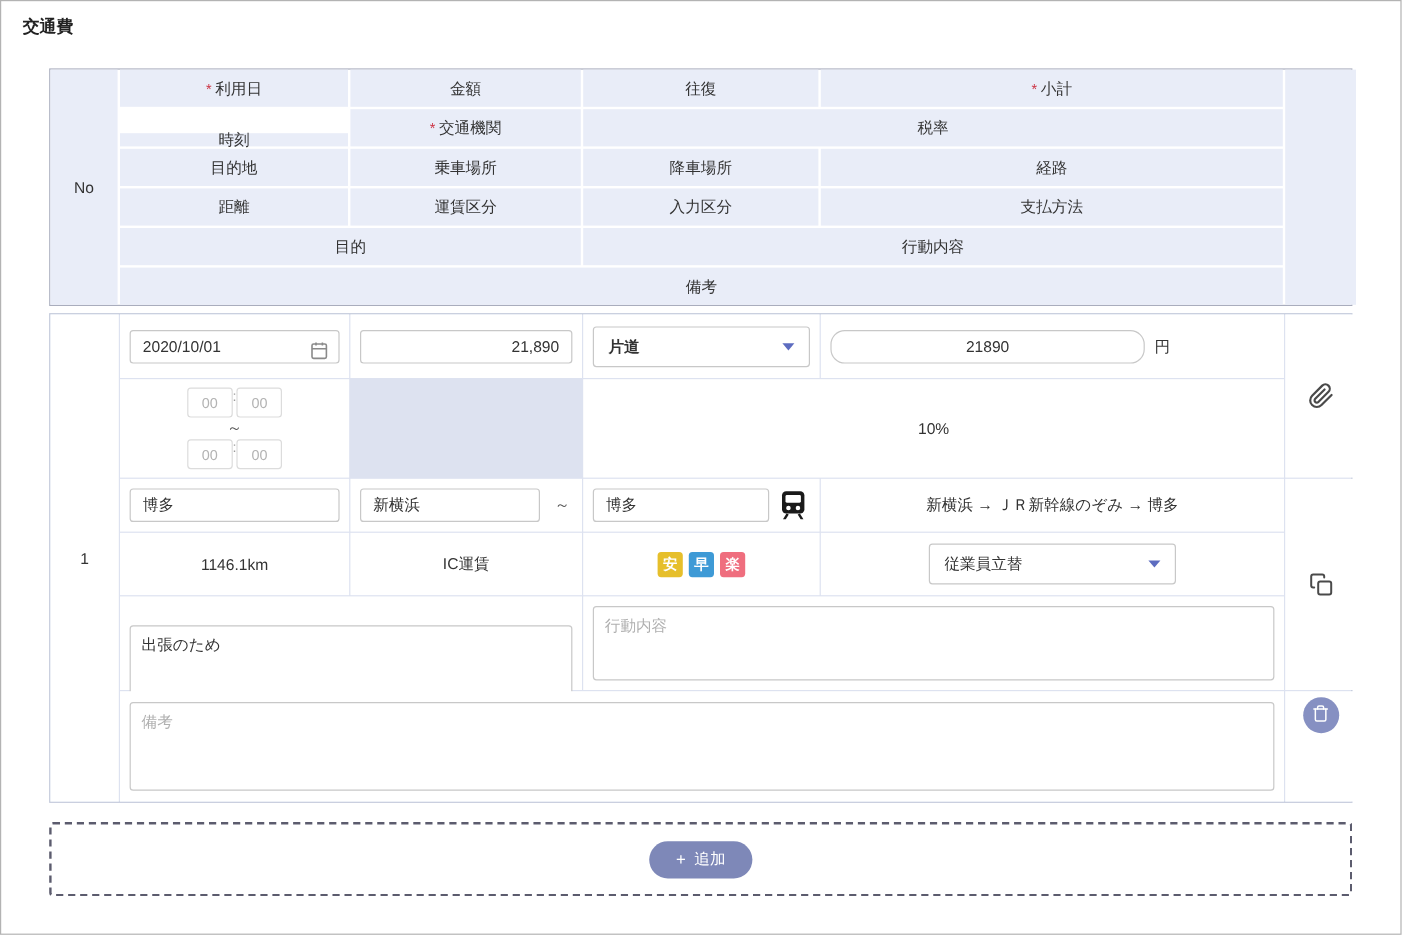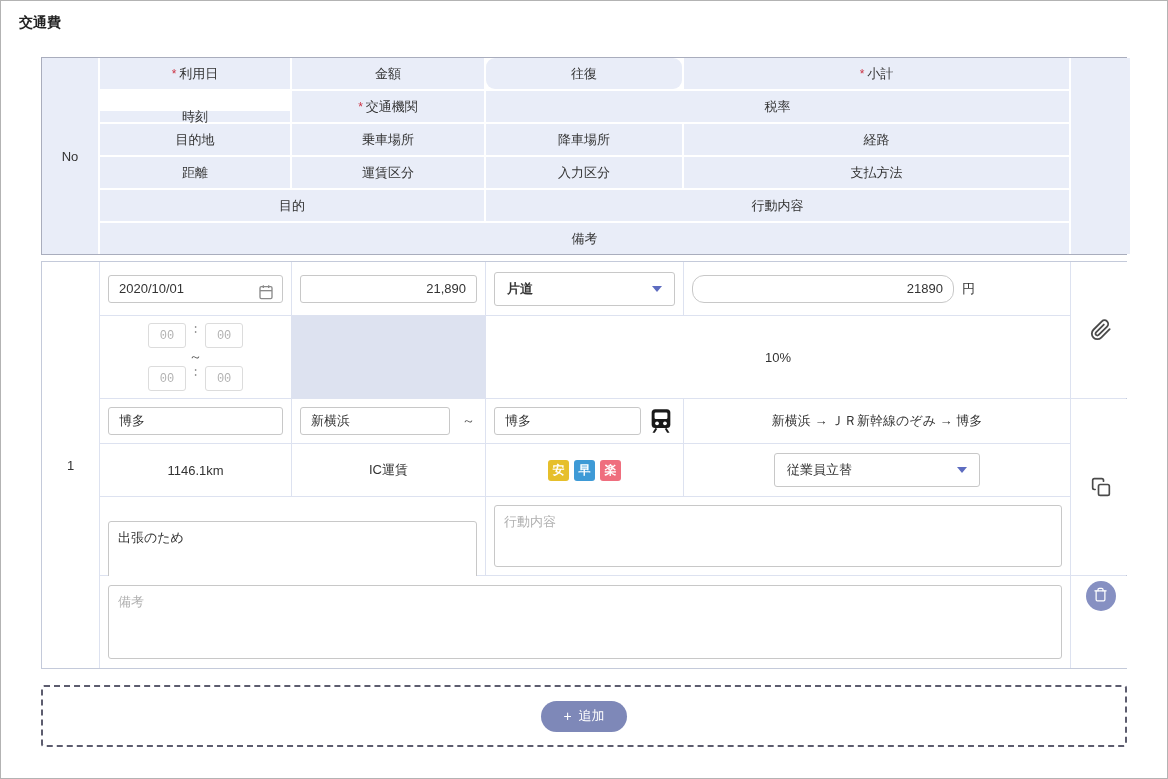--- a/index.html
+++ b/index.html
@@ -69,24 +69,24 @@
     background:#fff; cursor:pointer;
     display:flex; align-items:center; justify-content:space-between;
     padding:0 12px; font-size:13px;
   }
   .tri {
     width:0; height:0;
     border-left:5px solid transparent;
     border-right:5px solid transparent;
     border-top:6px solid #5d6cc0;
   }
-  .subtotal-input { width:262px; flex:none; text-align:right;border-radius:12px; }
+  .subtotal-input { width:262px; flex:none; text-align:center;border-radius:12px; }
   .unit { margin-left:8px; font-size:13px; color:#333; }
   .time-block { display:flex; flex-direction:column; align-items:center; gap:3px; width:100%; }
-  .time-row { display:flex; align-items:flex-start; gap:6px;font-family:Liberation Mono, monospace; }
+  .time-row { display:flex; align-items:flex-start; gap:0; }
   .time-input {
     width:38px; height:25px; text-align:center;
     border:1px solid #dcdcdc; border-radius:3px;
     color:#b3b3b3; font-size:12px; background:#fff; outline:none; font-family:inherit;
   }
   .time-colon { color:#9a9a9a; font-size:12px; }
   .tilde { color:#555; font-size:13px; line-height:12px; }
   .sep { color:#555; margin:0 2px 0 12px; font-size:13px; }
   .train-wrap { margin-left:6px; line-height:0; cursor:pointer; }
   .badges { display:flex; gap:5px; width:100%; justify-content:center; }
@@ -137,21 +137,21 @@
   <div class="hc" style="grid-area:1/1/7/2;">
     <span>No</span>
   </div>
   <div class="hc" style="grid-area:1/2/2/3;">
     <span class="req">*</span>
     <span>利用日</span>
   </div>
   <div class="hc" style="grid-area:1/3/2/4;">
     <span>金額</span>
   </div>
-  <div class="hc" style="grid-area:1/4/2/5;border-radius:9px;">
+  <div class="hc" style="grid-area:1/4/2/5;">
     <span>往復</span>
   </div>
   <div class="hc" style="grid-area:1/5/2/6;">
     <span class="req">*</span>
     <span>小計</span>
   </div>
   <div class="hc" style="grid-area:1/6/7/7;"></div>
 
   <div class="hc" style="grid-area:2/2/3/3;margin-top:20px;">
     <span>時刻</span>

